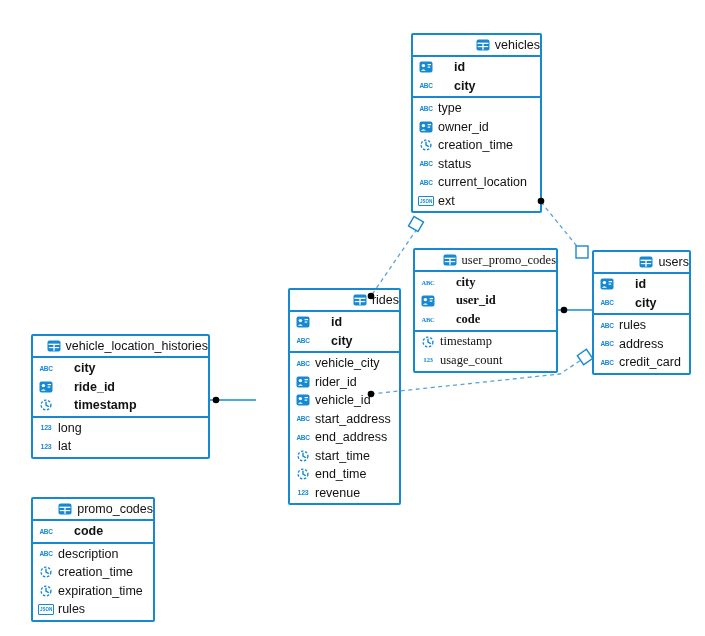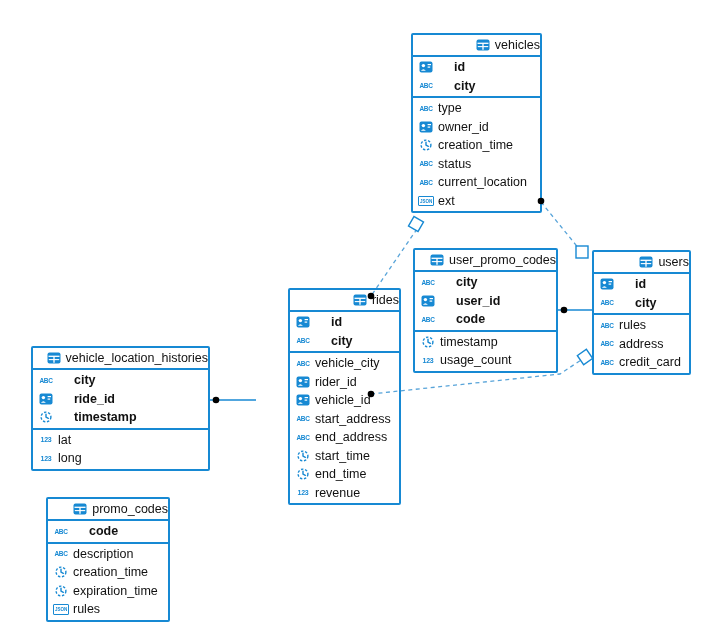--- a/index.html
+++ b/index.html
@@ -131,21 +131,21 @@
       </div>
       <div class="row">
         <span class="fi">
             <span class="jsonic">JSON</span>
           </span>
         <span>ext</span>
       </div>
     </div>
   </div>
 
-  <div class="etable" style="left:413px;top:248px;width:145px;">
+  <div class="etable" style="left:413px;top:248px;width:145px;font-family:Liberation Serif, serif;">
     <div class="thead">
       <span class="ticon">
           <svg width="14" height="12">
             <use href="#i-table"></use>
           </svg>
         </span>
       <span>user_promo_codes</span>
     </div>
     <div class="sec">
       <div class="row pk">
@@ -288,21 +288,21 @@
           </span>
         <span>end_time</span>
       </div>
       <div class="row">
         <span class="fi num">123</span>
         <span>revenue</span>
       </div>
     </div>
   </div>
 
-  <div class="etable" style="left:31px;top:334px;width:179px;margin-top:12px;">
+  <div class="etable" style="left:31px;top:334px;width:179px;">
     <div class="thead">
       <span class="ticon">
           <svg width="14" height="12">
             <use href="#i-table"></use>
           </svg>
         </span>
       <span>vehicle_location_histories</span>
     </div>
     <div class="sec">
       <div class="row pk">
@@ -320,32 +320,32 @@
       <div class="row pk">
         <span class="fi">
             <svg width="12" height="12">
               <use href="#i-time"></use>
             </svg>
           </span>
         <span>timestamp</span>
       </div>
     </div>
     <div class="sec">
+      <div class="row">
+        <span class="fi num">123</span>
+        <span>long</span>
+      </div>
       <div class="row">
         <span class="fi num">123</span>
         <span>lat</span>
       </div>
-      <div class="row">
-        <span class="fi num">123</span>
-        <span>long</span>
-      </div>
-    </div>
-  </div>
-
-  <div class="etable" style="left:46px;top:497px;width:124px;">
+    </div>
+  </div>
+
+  <div class="etable" style="left:31px;top:497px;width:124px;">
     <div class="thead">
       <span class="ticon">
           <svg width="14" height="12">
             <use href="#i-table"></use>
           </svg>
         </span>
       <span>promo_codes</span>
     </div>
     <div class="sec">
       <div class="row pk">

